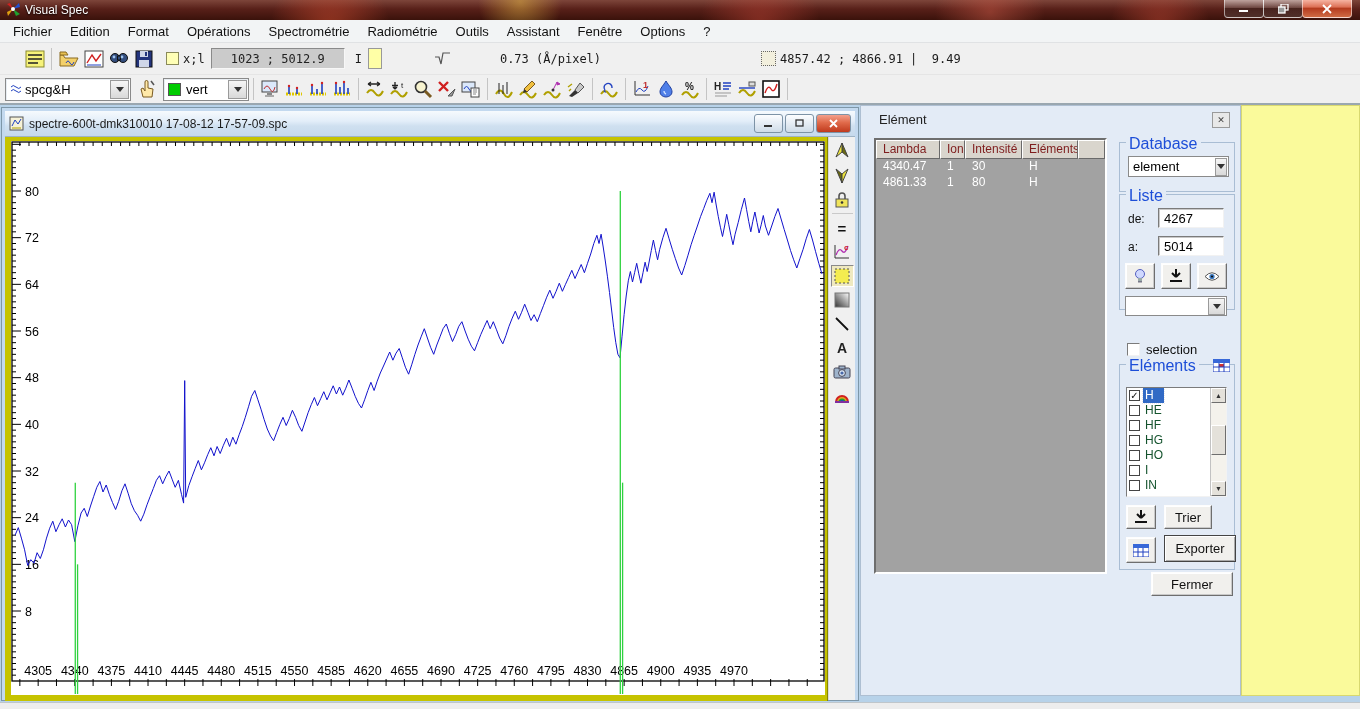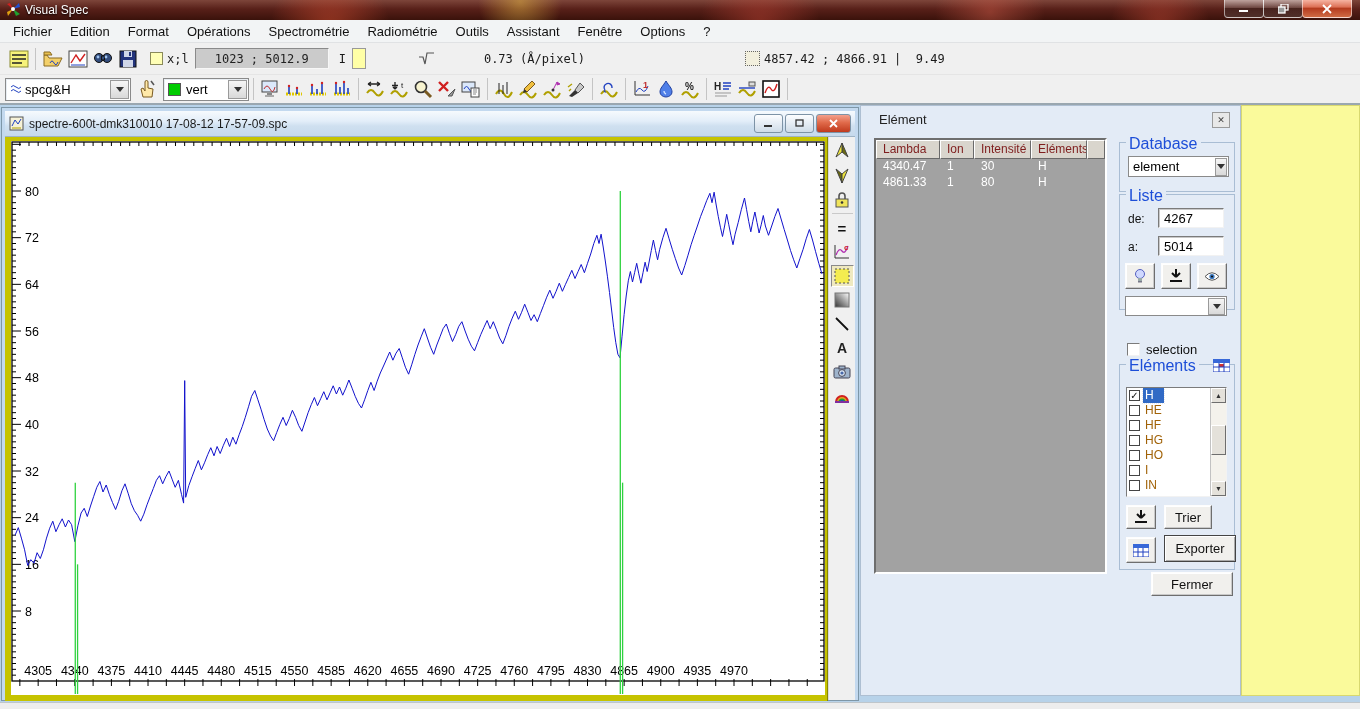--- a/index.html
+++ b/index.html
@@ -24,21 +24,21 @@
     border-radius:0 0 4px 4px;display:flex;align-items:center;justify-content:center;margin-left:-1px;}
   .win-btn.close{width:48px;background:linear-gradient(180deg,#f6b3a2,#dd7258 40%,#b53c20 50%,#cf6a44);}
 
   
   .menubar{position:absolute;left:0;top:20px;width:1360px;height:23px;background:#f2f4f5;
     border-bottom:1px solid #e0e2e4;display:flex;align-items:center;padding-left:4px;box-sizing:border-box;}
   .menu-item{padding:3px 9px;color:#111;}
 
   
   .toolbar1{position:absolute;left:0;top:43px;width:1360px;height:32px;background:#f0f0f0;
-    display:flex;align-items:center;padding-left:6px;box-sizing:border-box;border-bottom:1px solid #e5e5e5;}
+    display:flex;align-items:center;padding-left:22px;box-sizing:border-box;border-bottom:1px solid #e5e5e5;}
   .toolbar2{position:absolute;left:0;top:75px;width:1360px;height:30px;background:#f0f0f0;
     display:flex;align-items:center;padding-left:5px;box-sizing:border-box;border-bottom:2px solid #9aa7b0;}
   .tb-sep{width:1px;height:22px;background:#c4c4c4;margin:0 4px;flex:none;}
   .tool-btn{width:25px;height:25px;display:flex;align-items:center;justify-content:center;flex:none;}
   .tbi{width:24px;height:24px;display:flex;align-items:center;justify-content:center;flex:none;}
   .coord-field{width:132px;height:19px;margin-left:6px;background:#cbcbcb;
     border:1px solid;border-color:#8a8a8a #f7f7f7 #f7f7f7 #8a8a8a;
     font:12px "DejaVu Sans Mono",monospace;color:#222;display:flex;align-items:center;justify-content:center;white-space:pre;}
   .mini-check{width:11px;height:11px;background:#ffffb6;border:1px solid #8a8a5a;margin:0 4px 0 10px;flex:none;}
   .mono{font-family:"DejaVu Sans Mono",monospace;font-size:12px;color:#1a1a1a;white-space:pre;}
@@ -80,39 +80,39 @@
   .ep-close{position:absolute;right:10px;top:6px;width:16px;height:14px;border:1px solid #9a9a9a;
     background:#e8e8e8;display:flex;align-items:center;justify-content:center;font-size:9px;color:#444;}
   .et{position:absolute;left:13px;top:32px;width:233px;height:436px;background:#a2a2a2;
     border:2px solid;border-color:#6e6e6e #fff #fff #6e6e6e;box-sizing:border-box;}
   .et-head{display:flex;height:19px;}
   .et-h{background:#d9d5cd;border:1px solid;border-color:#fff #6a6a6a #6a6a6a #fff;
     box-sizing:border-box;font-size:12px;color:#7f1d1d;padding:1px 0 0 6px;overflow:hidden;}
   .et-h.fill{flex:1;}
   .et-row{display:flex;height:16px;color:#fff;font-size:12px;}
   .et-cell{padding-left:7px;box-sizing:border-box;overflow:hidden;}
-  .c0{width:64px;flex:none;}.c1{width:34px;flex:none;}.c2{width:57px;flex:none;}.c3{width:56px;flex:none;}
+  .c0{width:64px;flex:none;}.c1{width:25px;flex:none;}.c2{width:57px;flex:none;}.c3{width:56px;flex:none;}
   .group{position:absolute;left:258px;width:116px;border:1px solid #a9bdd4;box-sizing:border-box;}
   .group-label{position:absolute;left:6px;top:-8px;background:#e3ebf6;padding:0 3px;color:#1d4ed8;font-size:16px;}
   .fld-label{position:absolute;font-size:12px;color:#111;}
   .sunken{border:1px solid;border-color:#7b7b7b #f2f2f2 #f2f2f2 #7b7b7b;background:#fff;
     box-shadow:inset 1px 1px 0 #c9c9c9;box-sizing:border-box;font-size:13px;}
   .btn3d{background:#f1f0ed;border:1px solid;border-color:#fdfdfd #6e6e6e #6e6e6e #fdfdfd;
     box-shadow:inset -1px -1px 0 #c9c9c9,inset 1px 1px 0 #fff;box-sizing:border-box;
     display:flex;align-items:center;justify-content:center;font-size:13px;color:#111;}
   .combo-sm{position:absolute;height:21px;background:#fff;border:1px solid #8a8a8a;
     display:flex;align-items:center;padding-left:4px;box-sizing:border-box;font-size:13px;}
   .checkbox{width:13px;height:13px;background:#fff;border:1px solid;border-color:#7b7b7b #f2f2f2 #f2f2f2 #7b7b7b;box-sizing:border-box;flex:none;}
   .listbox{position:absolute;left:6px;top:22px;width:101px;height:110px;background:#fff;
     border:1px solid;border-color:#7b7b7b #f2f2f2 #f2f2f2 #7b7b7b;box-sizing:border-box;display:flex;}
   .li-col{flex:1;overflow:hidden;}
   .li-row{display:flex;align-items:center;height:15px;}
   .li-cb{width:11px;height:11px;border:1px solid #444;background:#fff;margin:0 3px 0 2px;flex:none;
     font-size:10px;line-height:10px;text-align:center;color:#111;box-sizing:border-box;}
-  .li-label{font-size:12px;color:#a16207;padding:0 10px 1px 2px;}
+  .li-label{font-size:12px;color:#14532d;padding:0 10px 1px 2px;}
   .li-label.sel{background:#316ac5;color:#fff;outline:1px dotted #e8e8e8;}
   .vscroll{width:15px;background:#ece9e2;border-left:1px solid #c2c2c2;display:flex;flex-direction:column;flex:none;}
   .vs-btn{height:15px;background:#e4e1da;border:1px solid;border-color:#fff #6e6e6e #6e6e6e #fff;
     box-sizing:border-box;font-size:7px;color:#333;display:flex;align-items:center;justify-content:center;}
   .vs-track{flex:1;position:relative;background:#f4f2ec;}
   .vs-thumb{position:absolute;left:0;top:28%;width:100%;height:30px;background:#e4e1da;
     border:1px solid;border-color:#fff #6e6e6e #6e6e6e #fff;box-sizing:border-box;}
   .yellow-strip{position:absolute;left:1241px;top:0;width:119px;height:591px;background:#fafa9b;border:1px solid #d8d870;box-sizing:border-box;}
   svg{display:block;}
 </style>

